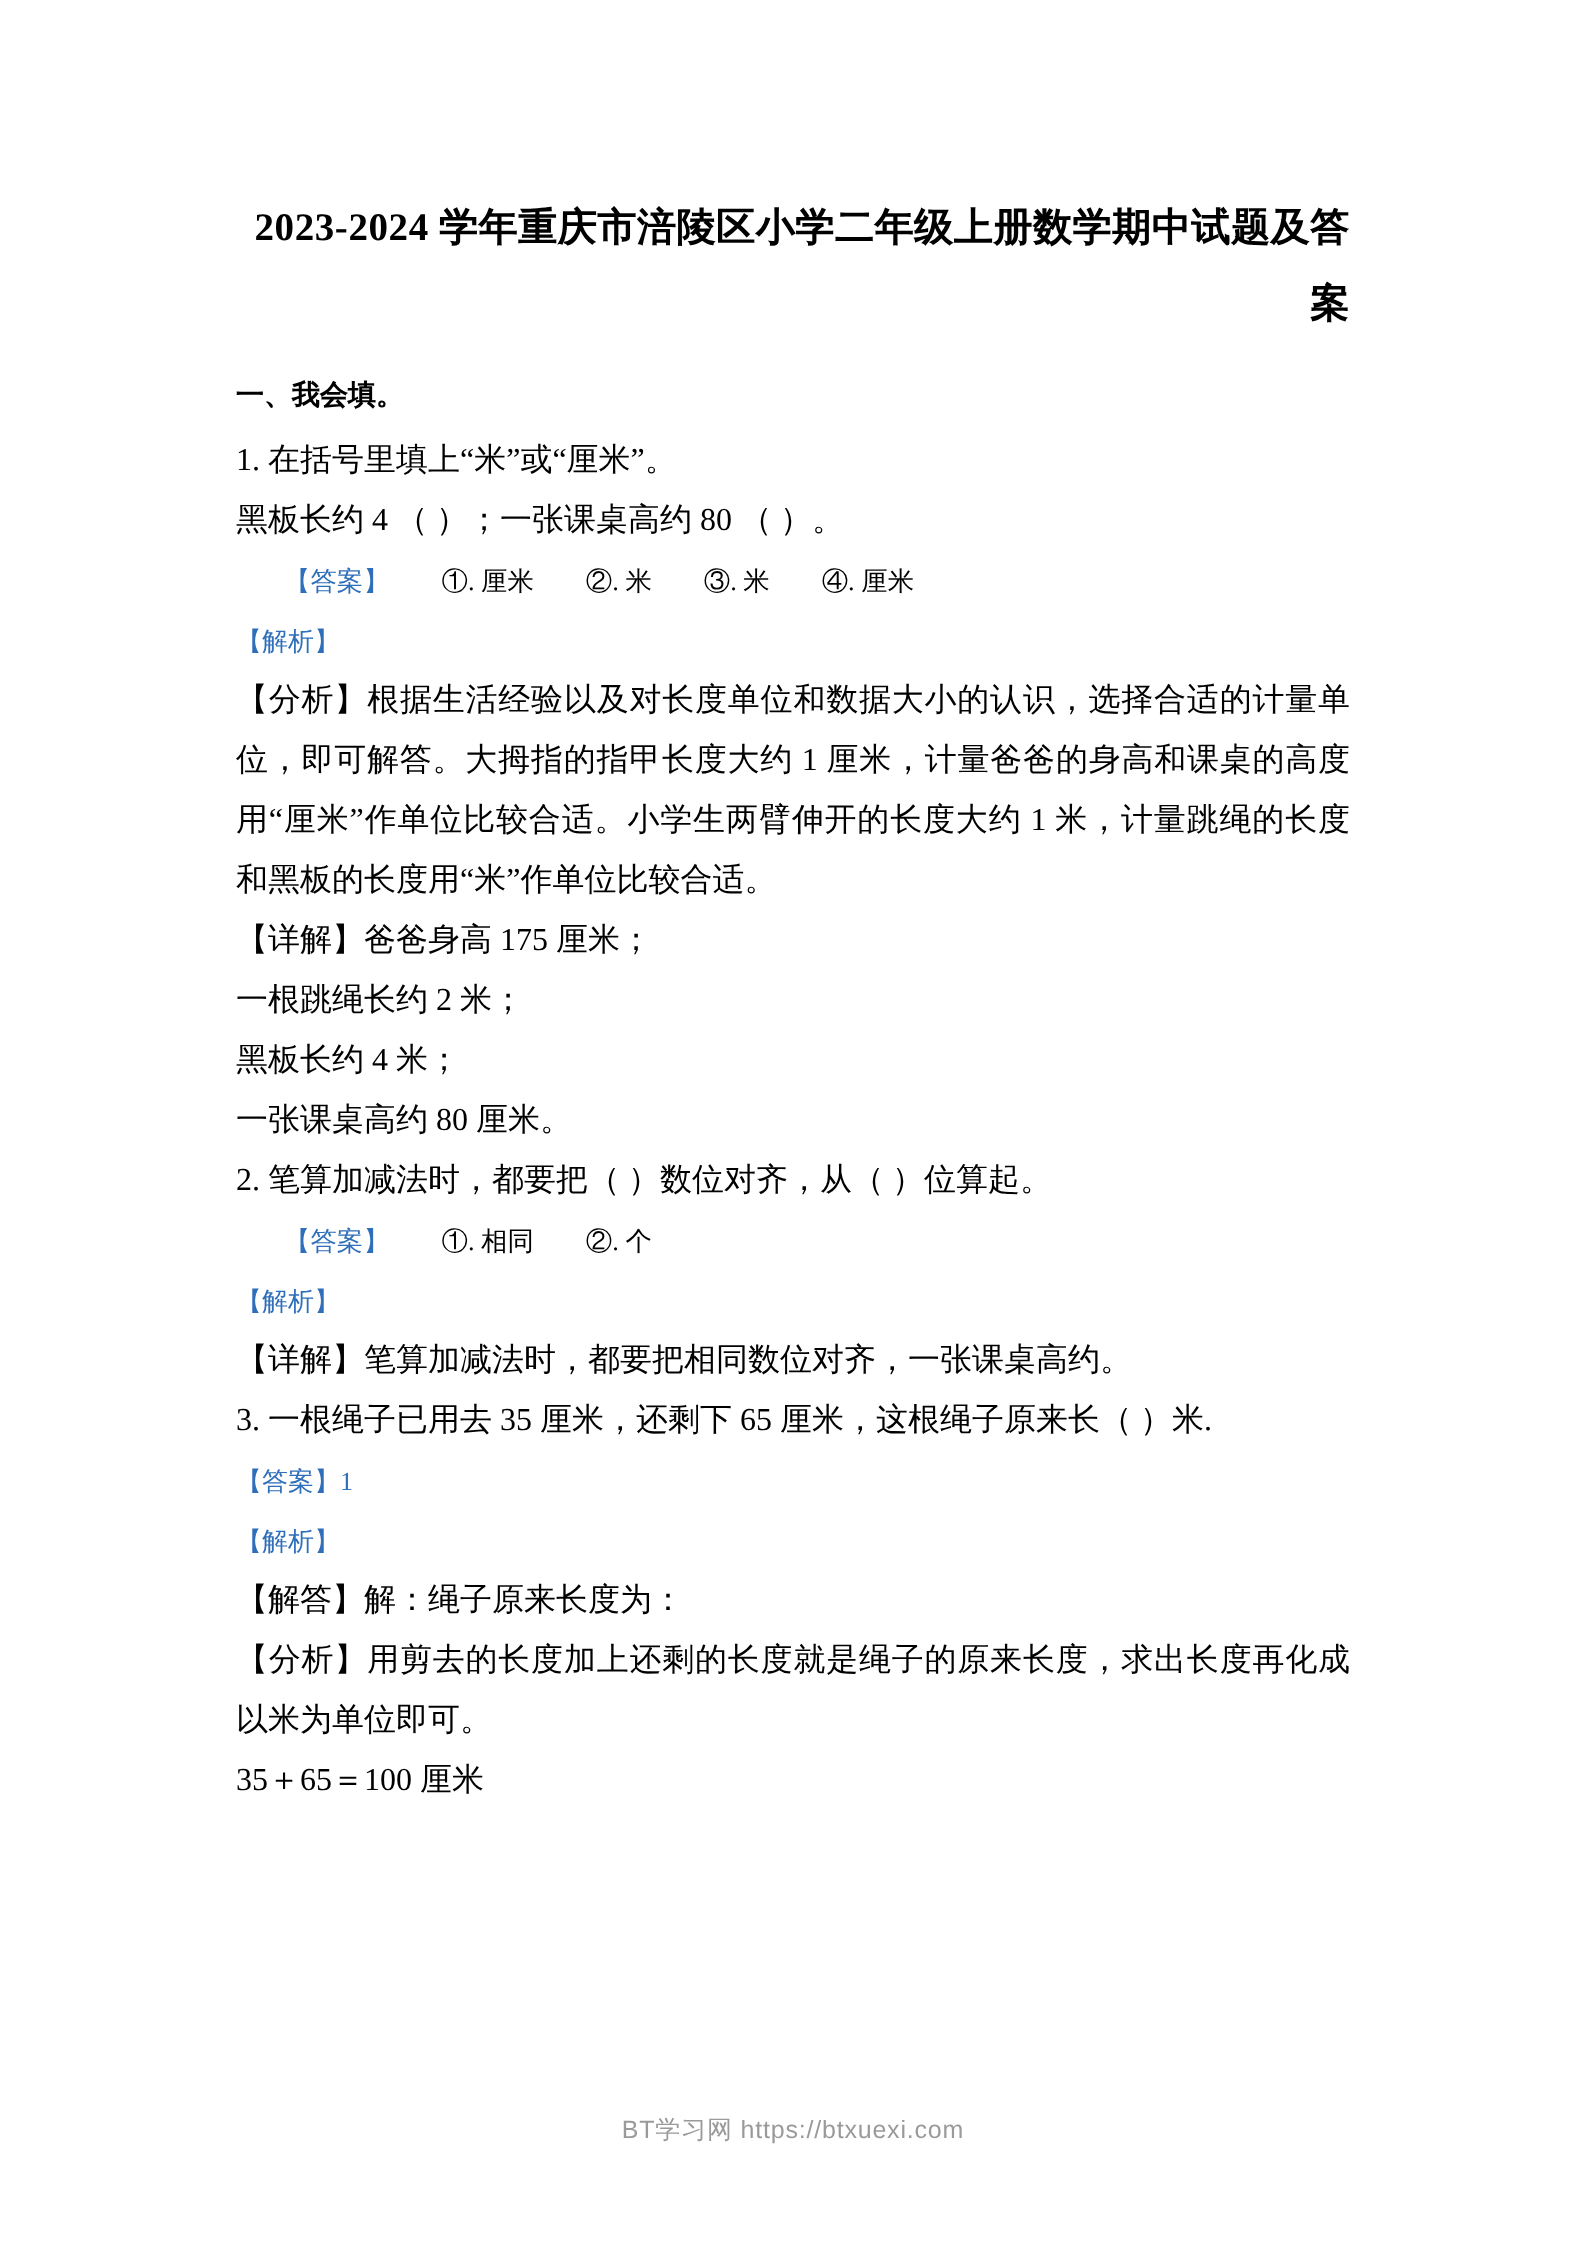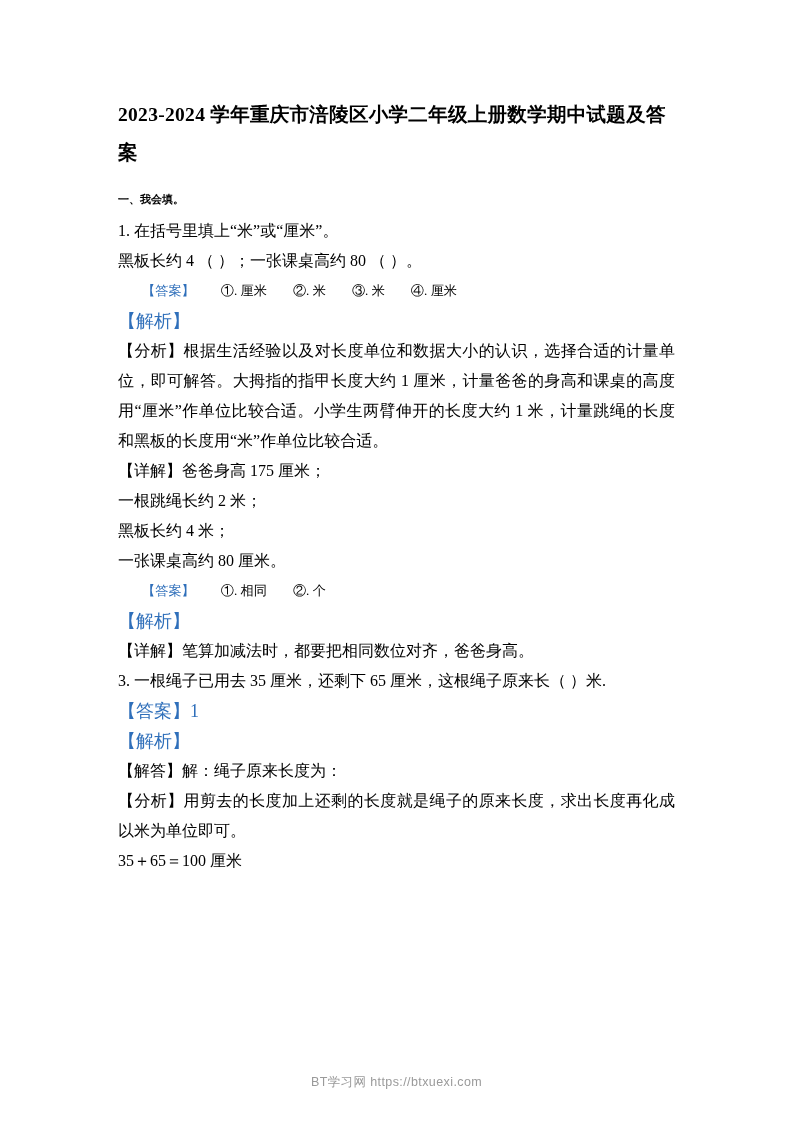--- a/index.html
+++ b/index.html
@@ -23,38 +23,38 @@
     height: 1122px;
     box-sizing: border-box;
     padding: 96px 118px 0 118px;
   }
   .doc-title {
     font-size: 19.5px;
     font-weight: bold;
     line-height: 38px;
     letter-spacing: 0.3px;
     margin: 0 0 12px 0;
-    text-align: left;
+    text-align: right;
   }
   .sec-head {
-    font-size: 11px;
+    font-size: 14px;
     font-weight: bold;
     line-height: 30px;
     margin: 6px 0 2px 0;
   }
   p.line {
     font-size: 16px;
     line-height: 30px;
     margin: 0;
     text-align: justify;
     text-justify: inter-ideograph;
   }
   .tag {
     color: #2f6fba;
-    font-size: 18px;
+    font-size: 13px;
     line-height: 30px;
     margin: 0;
   }
   .ans-line {
     font-size: 13.2px;
     line-height: 30px;
     margin: 0;
     color: #000;
   }
   .ans-line .tagbox {
@@ -65,21 +65,21 @@
     display: inline-block;
     margin-left: 26px;
   }
   .ans-items span {
     display: inline-block;
     margin-right: 26px;
   }
   .footer {
     position: absolute;
     left: 0;
-    bottom: 31px;
+    bottom: 48px;
     width: 100%;
     text-align: center;
     font-size: 12.5px;
     color: #9a9a9a;
     font-family: "Liberation Sans", sans-serif;
     letter-spacing: 0.4px;
   }
 </style>
 </head>
 <body>
@@ -95,25 +95,26 @@
   <p class="ans-line">
     <span class="tagbox">【答案】</span><span class="ans-items"><span>①. 厘米</span><span>②. 米</span><span>③. 米</span><span>④. 厘米</span></span>
   </p>
   <p class="tag">【解析】</p>
   <p class="line">【分析】根据生活经验以及对长度单位和数据大小的认识，选择合适的计量单位，即可解答。大拇指的指甲长度大约 1 厘米，计量爸爸的身高和课桌的高度用“厘米”作单位比较合适。小学生两臂伸开的长度大约 1 米，计量跳绳的长度和黑板的长度用“米”作单位比较合适。</p>
   <p class="line">【详解】爸爸身高 175 厘米；</p>
   <p class="line">一根跳绳长约 2 米；</p>
   <p class="line">黑板长约 4 米；</p>
   <p class="line">一张课桌高约 80 厘米。</p>
 
+  <p class="line">2.  笔算加减法时，都要把（         ）数位对齐，从（         ）位算起。</p>
   <p class="ans-line">
     <span class="tagbox">【答案】</span><span class="ans-items"><span>①.  相同</span><span>②.  个</span></span>
   </p>
   <p class="tag">【解析】</p>
-  <p class="line">【详解】笔算加减法时，都要把相同数位对齐，爸爸身高。</p>
+  <p class="line">【详解】笔算加减法时，都要把相同数位对齐，一张课桌高约。</p>
 
   <p class="line">3.  一根绳子已用去 35 厘米，还剩下 65 厘米，这根绳子原来长（            ）米.</p>
   <p class="tag">【答案】1</p>
   <p class="tag">【解析】</p>
   <p class="line">【解答】解：绳子原来长度为：</p>
   <p class="line">【分析】用剪去的长度加上还剩的长度就是绳子的原来长度，求出长度再化成以米为单位即可。</p>
   <p class="line">35＋65＝100 厘米</p>
 
 </div>
 

